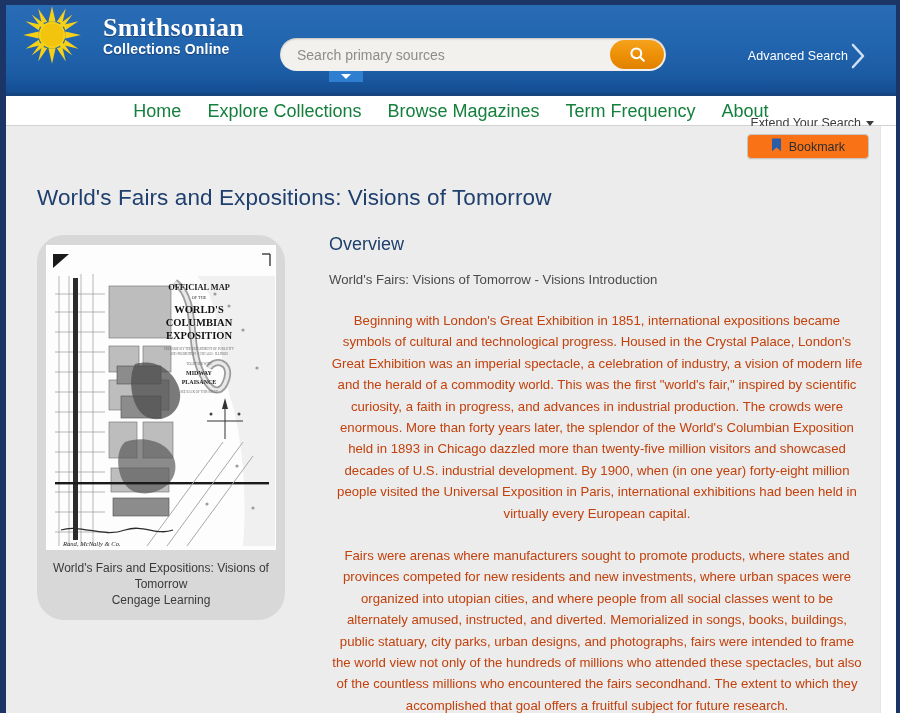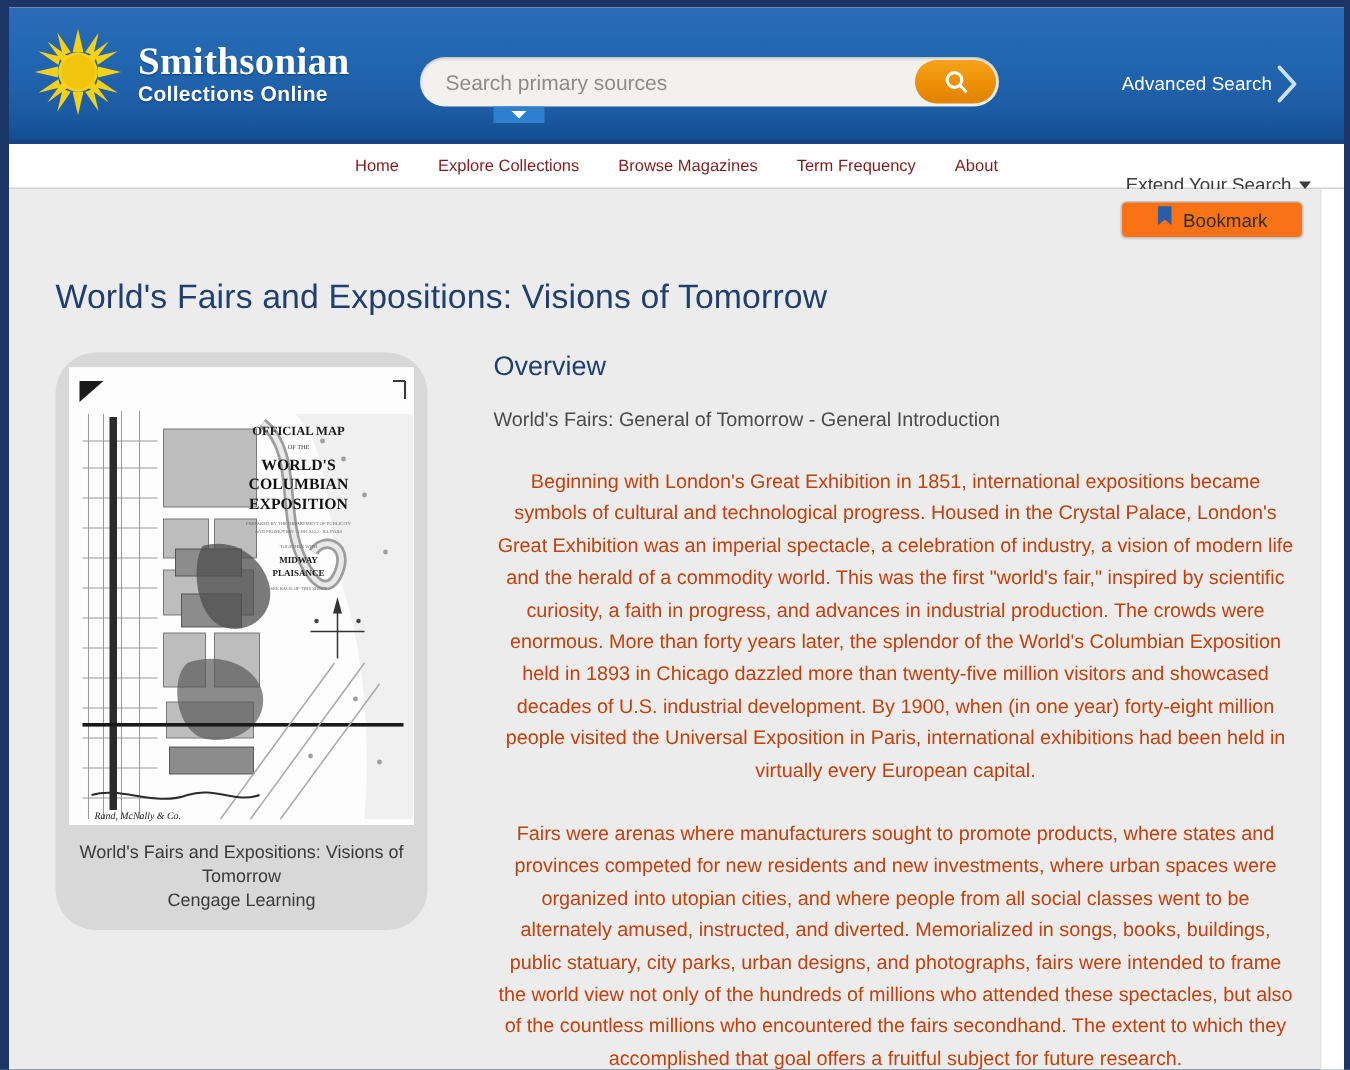--- a/index.html
+++ b/index.html
@@ -38,24 +38,24 @@
   }
   .site-header::after{
     content:"";
     position:absolute; left:0; right:0; bottom:0; height:3px;
     background:#17457f;
   }
 
   .brand {
     position: absolute;
     left: 16px;
-    top: 13px;
-    display: flex;
-    align-items: center;
-    gap: 10px;
+    top: 0;
+    display: flex;
+    align-items: center;
+    gap: 21px;
   }
   .sun-logo { width: 60px; height: 60px; display:block; }
 
   .brand-text { padding-top: 2px; }
   .brand-title {
     font-family: "Liberation Serif", serif;
     font-size: 26px;
     font-weight: bold;
     color: #ffffff;
     line-height: 1.05;
@@ -156,22 +156,22 @@
   .nav-center {
     position: absolute;
     left: 0; right: 0; top: 0;
     height: 30px;
     display: flex;
     align-items: center;
     justify-content: center;
     gap: 0px;
   }
   .nav-item {
-    font-size: 11px;
-    color: #7f1d1d;
+    font-size: 18px;
+    color: #15803d;
     padding: 0 13px;
     line-height: 30px;
     cursor: pointer;
     white-space: nowrap;
   }
   .nav-right {
     position: absolute;
     right: 22px; top: 12px;
     height: 30px;
     display: flex;
@@ -499,21 +499,21 @@
               <path d="M14 284 C34 278 56 292 78 284 C96 278 110 290 126 284" fill="none" stroke="#2b2b2b" stroke-width="1.3"></path>
               <text x="16" y="300" font-family="Liberation Serif, serif" font-size="6.6" font-style="italic" fill="#1e1e1e">Rand, McNally &amp; Co.</text>
             </svg>
           </div>
           <div class="media-caption">World's Fairs and Expositions: Visions of Tomorrow</div>
           <div class="media-credit">Cengage Learning</div>
         </div>
 
         <div class="text-col">
           <h2 class="overview-head">Overview</h2>
-          <div class="overview-sub">World's Fairs: General of Tomorrow - General Introduction</div>
+          <div class="overview-sub">World's Fairs: Visions of Tomorrow - Visions Introduction</div>
           <p class="para">Beginning with London's Great Exhibition in 1851, international expositions became symbols of cultural and technological progress. Housed in the Crystal Palace, London's Great Exhibition was an imperial spectacle, a celebration of industry, a vision of modern life and the herald of a commodity world. This was the first "world's fair," inspired by scientific curiosity, a faith in progress, and advances in industrial production. The crowds were enormous. More than forty years later, the splendor of the World's Columbian Exposition held in 1893 in Chicago dazzled more than twenty-five million visitors and showcased decades of U.S. industrial development. By 1900, when (in one year) forty-eight million people visited the Universal Exposition in Paris, international exhibitions had been held in virtually every European capital.</p>
           <p class="para">Fairs were arenas where manufacturers sought to promote products, where states and provinces competed for new residents and new investments, where urban spaces were organized into utopian cities, and where people from all social classes went to be alternately amused, instructed, and diverted. Memorialized in songs, books, buildings, public statuary, city parks, urban designs, and photographs, fairs were intended to frame the world view not only of the hundreds of millions who attended these spectacles, but also of the countless millions who encountered the fairs secondhand. The extent to which they accomplished that goal offers a fruitful subject for future research.</p>
 
         </div>
 
       </div>
     </div>
 
     <div class="scroll-gutter"></div>
   </div>

